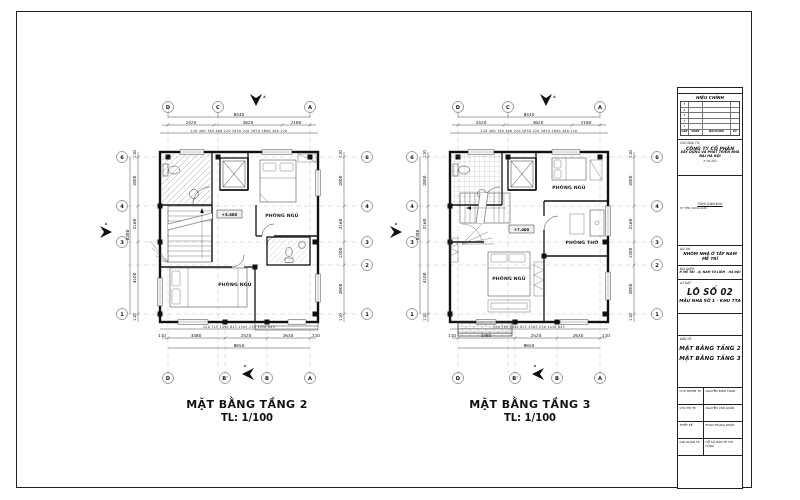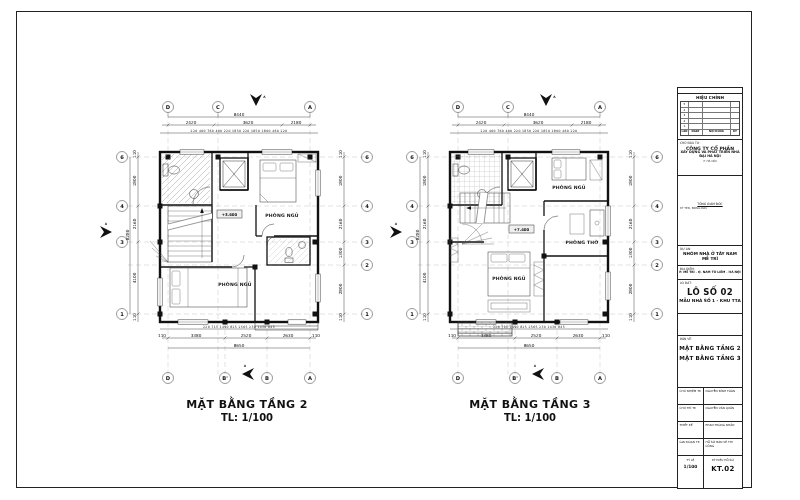--- a/index.html
+++ b/index.html
@@ -21,21 +21,21 @@
   .rm{font-size:4.6px;text-anchor:middle;font-weight:bold;letter-spacing:.2px}
   .lv{font-size:3.9px;text-anchor:middle;font-weight:bold}
   .mk{fill:#111;stroke:none}
   .mkt{font-size:3px;text-anchor:middle;font-weight:bold}
   .plan-title{position:absolute;width:200px;text-align:center;font-weight:bold;}
   .plan-title .l1{font-size:11px;letter-spacing:.4px;}
   .plan-title .l2{font-size:10px;margin-top:1px;}
   
   .tb{position:absolute;left:677px;top:87px;width:66px;height:402px;border:1px solid #222;
       box-sizing:border-box;display:flex;flex-direction:column;background:#fff;}
-  .tb .sec{border-bottom:.6px solid #222;box-sizing:border-box;overflow:hidden;}
+  .tb .sec{border-bottom:.6px solid #222;box-sizing:border-box;overflow:hidden;font-style:italic;}
   .tb .lab{font-size:3px;color:#222;padding:1px 0 0 2px;text-align:left;}
   .rev-head{font-size:4.2px;font-weight:bold;text-align:center;padding-top:1px;}
   .rev-table{display:flex;flex-direction:column;margin:1px 2px 0 2px;border:.5px solid #444;}
   .rev-row{display:flex;height:4.6px;border-top:.5px solid #777;}
   .rev-row:first-child{border-top:none;}
   .rev-c{border-left:.5px solid #777;font-size:2.8px;line-height:4.6px;text-align:center;overflow:hidden;}
   .rev-c:first-child{border-left:none;}
   .rc1{width:7px;}.rc2{width:13px;}.rc3{width:27px;}.rc4{flex:1;}
   .rev-foot .rev-c{font-size:2.6px;font-weight:bold;}
   .co1{font-size:4.6px;font-weight:bold;text-align:center;margin-top:1px;}
@@ -635,24 +635,14 @@
       </div>
       <div class="staff-row">
         <div class="st-role">THIẾT KẾ</div>
         <div class="st-name">PHAN TRỌNG NHÂN</div>
       </div>
       <div class="staff-row">
         <div class="st-role">GIAI ĐOẠN TK</div>
         <div class="st-name">HỒ SƠ BẢN VẼ THI CÔNG</div>
       </div>
     </div>
-    <div class="bot">
-      <div class="bot-l">
-        <div class="k">TỶ LỆ</div>
-        <div class="v1">1/100</div>
-      </div>
-      <div class="bot-r">
-        <div class="k">KÝ HIỆU HỒ SƠ</div>
-        <div class="v2">KT.02</div>
-      </div>
-    </div>
   </div>
 </div>
 
 </body></html>

